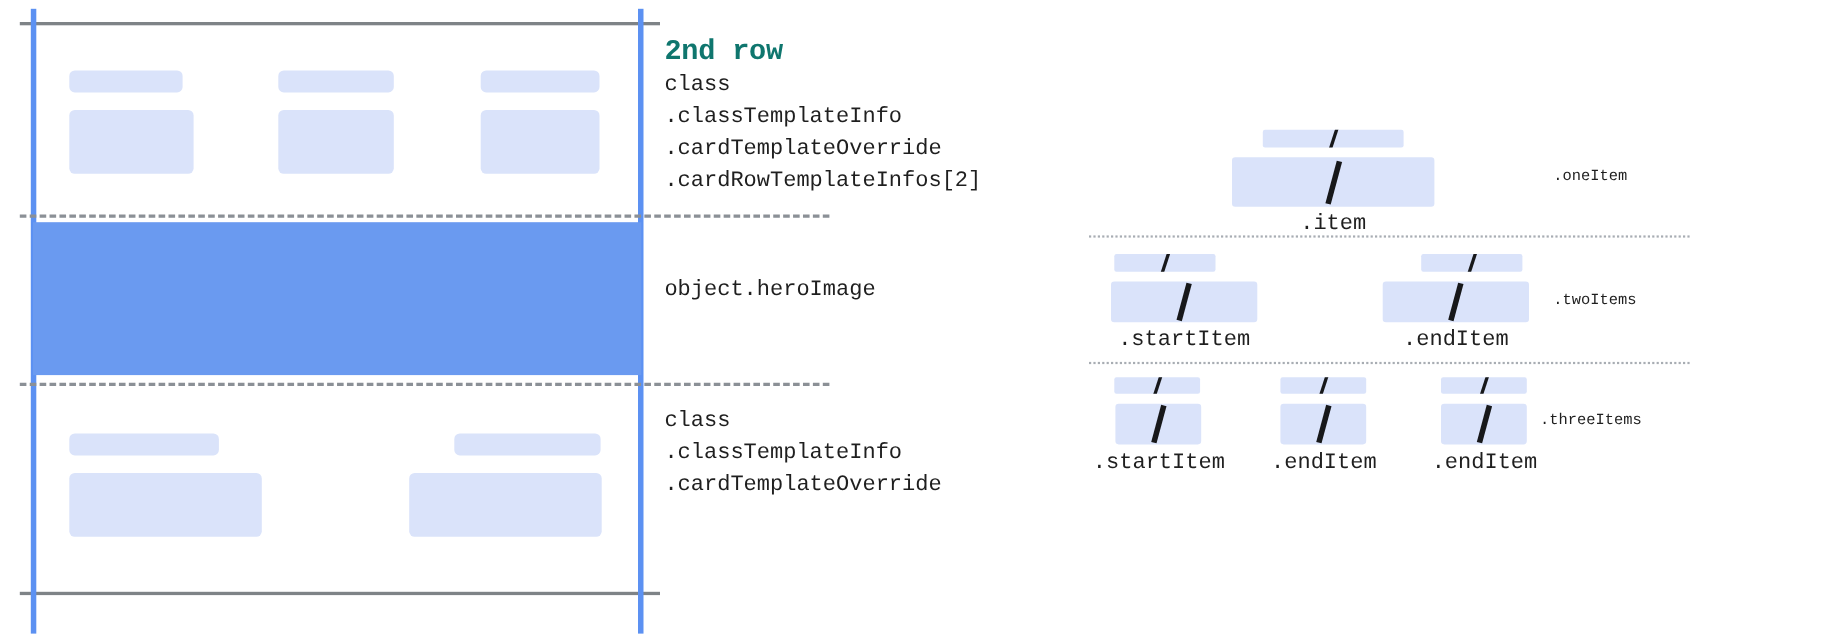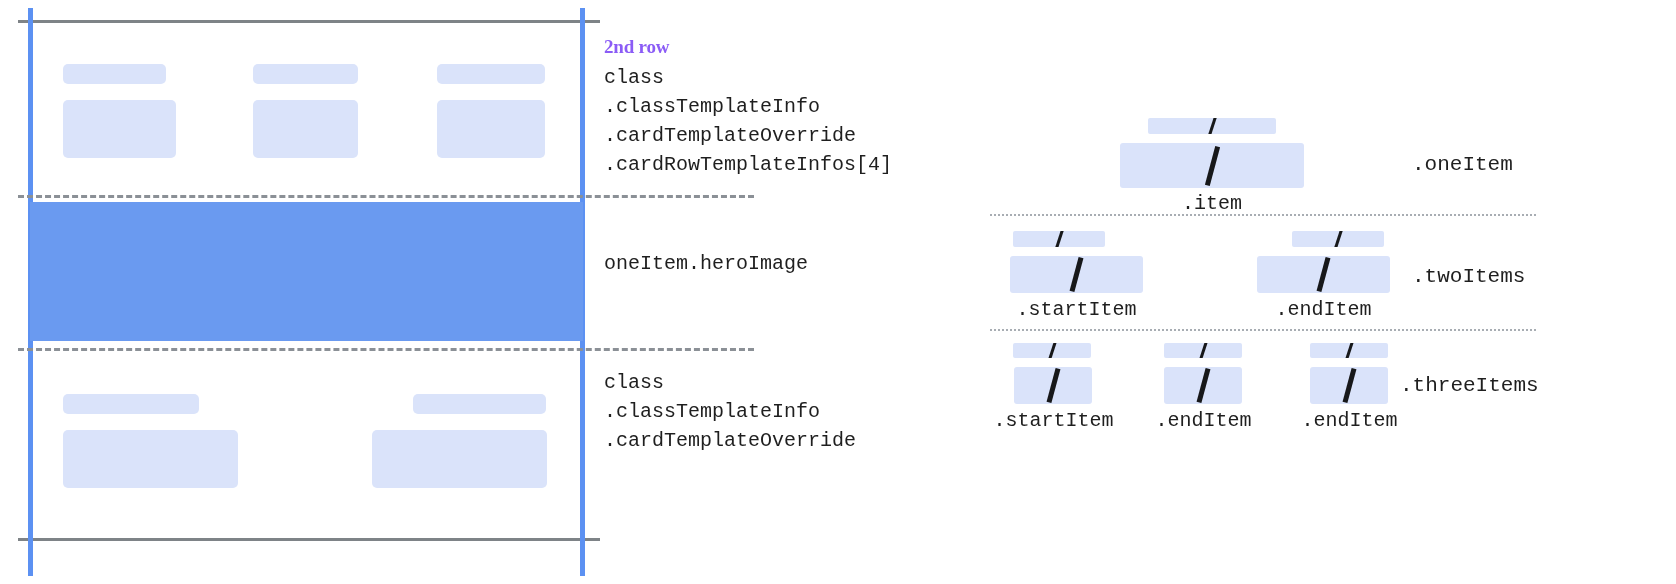--- a/index.html
+++ b/index.html
@@ -62,24 +62,24 @@
   .ph-body  { height: 58px; }
 
   .hero-band {
     position: absolute;
     background: #6a9af0;
   }
 
   
   .anno-group { position: absolute; }
   .anno-head {
-    font-family: Liberation Serif, serif;
-    font-size: 19px;
+    font-family: Liberation Mono, monospace;
+    font-size: 26px;
     font-weight: bold;
-    color: #8b5cf6;
+    color: #0f766e;
     line-height: 32px;
     letter-spacing: -0.2px;
     white-space: nowrap;
   }
   .anno-mono {
     font-family: "Liberation Mono", monospace;
     font-size: 20px;
     color: #1f1f1f;
     line-height: 29px;
     white-space: pre;
@@ -120,21 +120,21 @@
     position: absolute;
     font-family: "Liberation Mono", monospace;
     font-size: 20px;
     color: #1f1f1f;
     white-space: nowrap;
     text-align: center;
   }
   .group-label {
     position: absolute;
     font-family: "Liberation Mono", monospace;
-    font-size: 21px;
+    font-size: 14px;
     color: #1f1f1f;
     white-space: nowrap;
   }
 </style>
 </head>
 <body>
 
 <div id="stage">
 
   <div id="card-mockup">
@@ -166,25 +166,25 @@
 
     <div class="ph ph-title" style="left:413px; top:394px; width:133px;"></div>
     <div class="ph ph-body" style="left:372px; top:430px; width:175px;"></div>
   </div>
 
   <div class="anno-group" style="left:604px; top:31px;">
     <div class="anno-head">2nd row</div>
     <div class="anno-mono">class</div>
     <div class="anno-mono">.classTemplateInfo</div>
     <div class="anno-mono">.cardTemplateOverride</div>
-    <div class="anno-mono">.cardRowTemplateInfos[4]</div>
+    <div class="anno-mono">.cardRowTemplateInfos[2]</div>
   </div>
 
   <div class="anno-group" style="left:604px; top:249px;">
-    <div class="anno-mono">oneItem.heroImage</div>
+    <div class="anno-mono">object.heroImage</div>
   </div>
 
   <div class="anno-group" style="left:604px; top:368px;">
     <div class="anno-mono">class</div>
     <div class="anno-mono">.classTemplateInfo</div>
     <div class="anno-mono">.cardTemplateOverride</div>
   </div>
 
   <div id="item-diagram">
 

